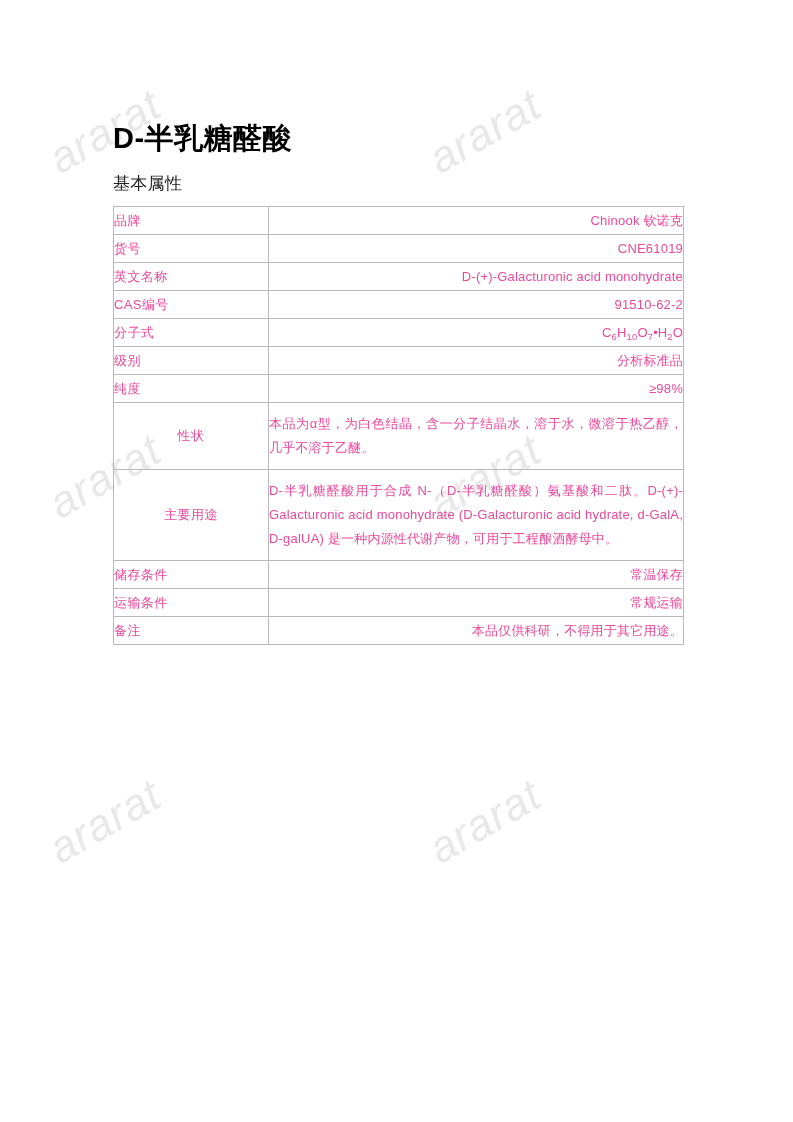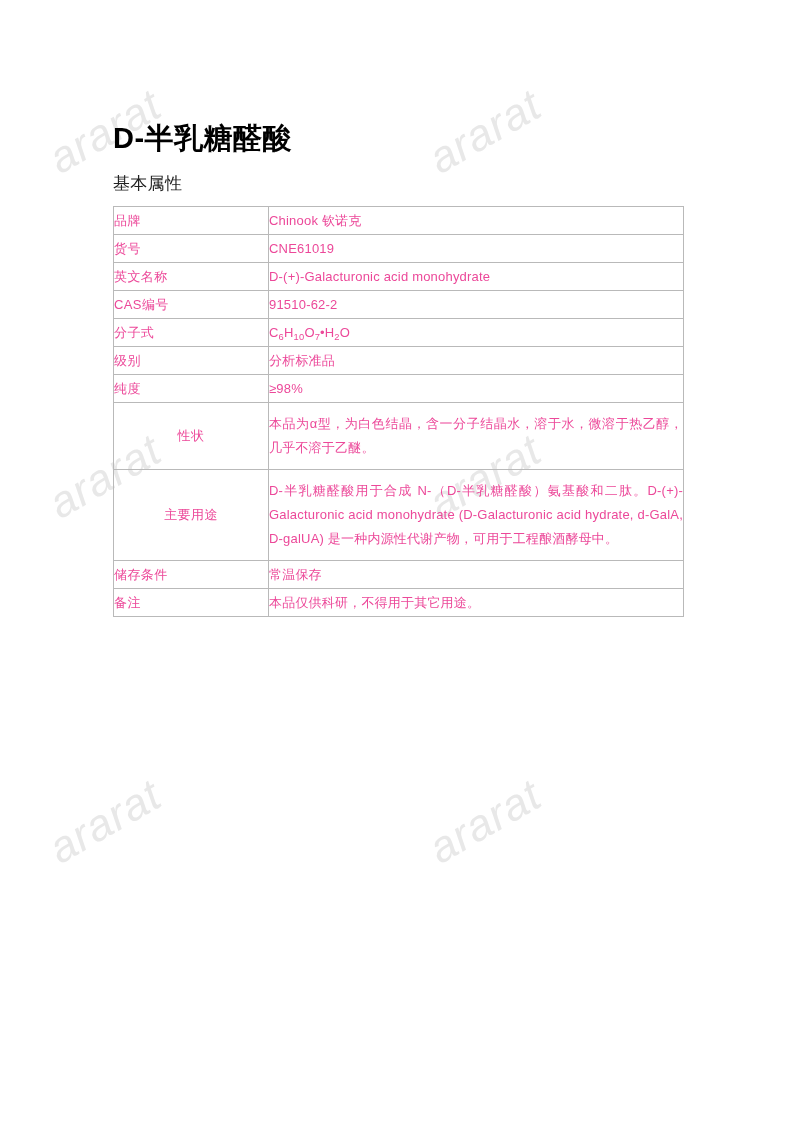--- a/index.html
+++ b/index.html
@@ -88,20 +88,21 @@
   }
   td.prop-label {
     width: 154px;
     padding: 6px 0 6px 12px;
     letter-spacing: 0.4px;
   }
   td.prop-value {
     width: 414px;
     padding: 6px 14px 6px 10px;
     letter-spacing: 0.2px;
+    text-align: right;
   }
   tr.row-single td { height: 27px; }
   tr.row-tall td.prop-value {
     padding-top: 9px;
     padding-bottom: 9px;
     line-height: 1.85;
     text-align: justify;
     text-justify: inter-word;
   }
   tr.row-tall td.prop-label { text-align: center; }
@@ -171,20 +172,24 @@
           </tr>
           <tr class="row-tall">
             <td class="prop-label">主要用途</td>
             <td class="prop-value">D-半乳糖醛酸用于合成 N-（D-半乳糖醛酸）氨基酸和二肽。D-(+)-Galacturonic acid monohydrate (D-Galacturonic acid hydrate, d-GalA, D-galUA) 是一种内源性代谢产物，可用于工程酿酒酵母中。</td>
           </tr>
           <tr class="row-single">
             <td class="prop-label">储存条件</td>
             <td class="prop-value">常温保存</td>
           </tr>
           <tr class="row-single">
+            <td class="prop-label">运输条件</td>
+            <td class="prop-value">常规运输</td>
+          </tr>
+          <tr class="row-single">
             <td class="prop-label">备注</td>
             <td class="prop-value">本品仅供科研，不得用于其它用途。</td>
           </tr>
         </tbody>
     </table>
   </div>
 
 </div>
 
 </body></html>

